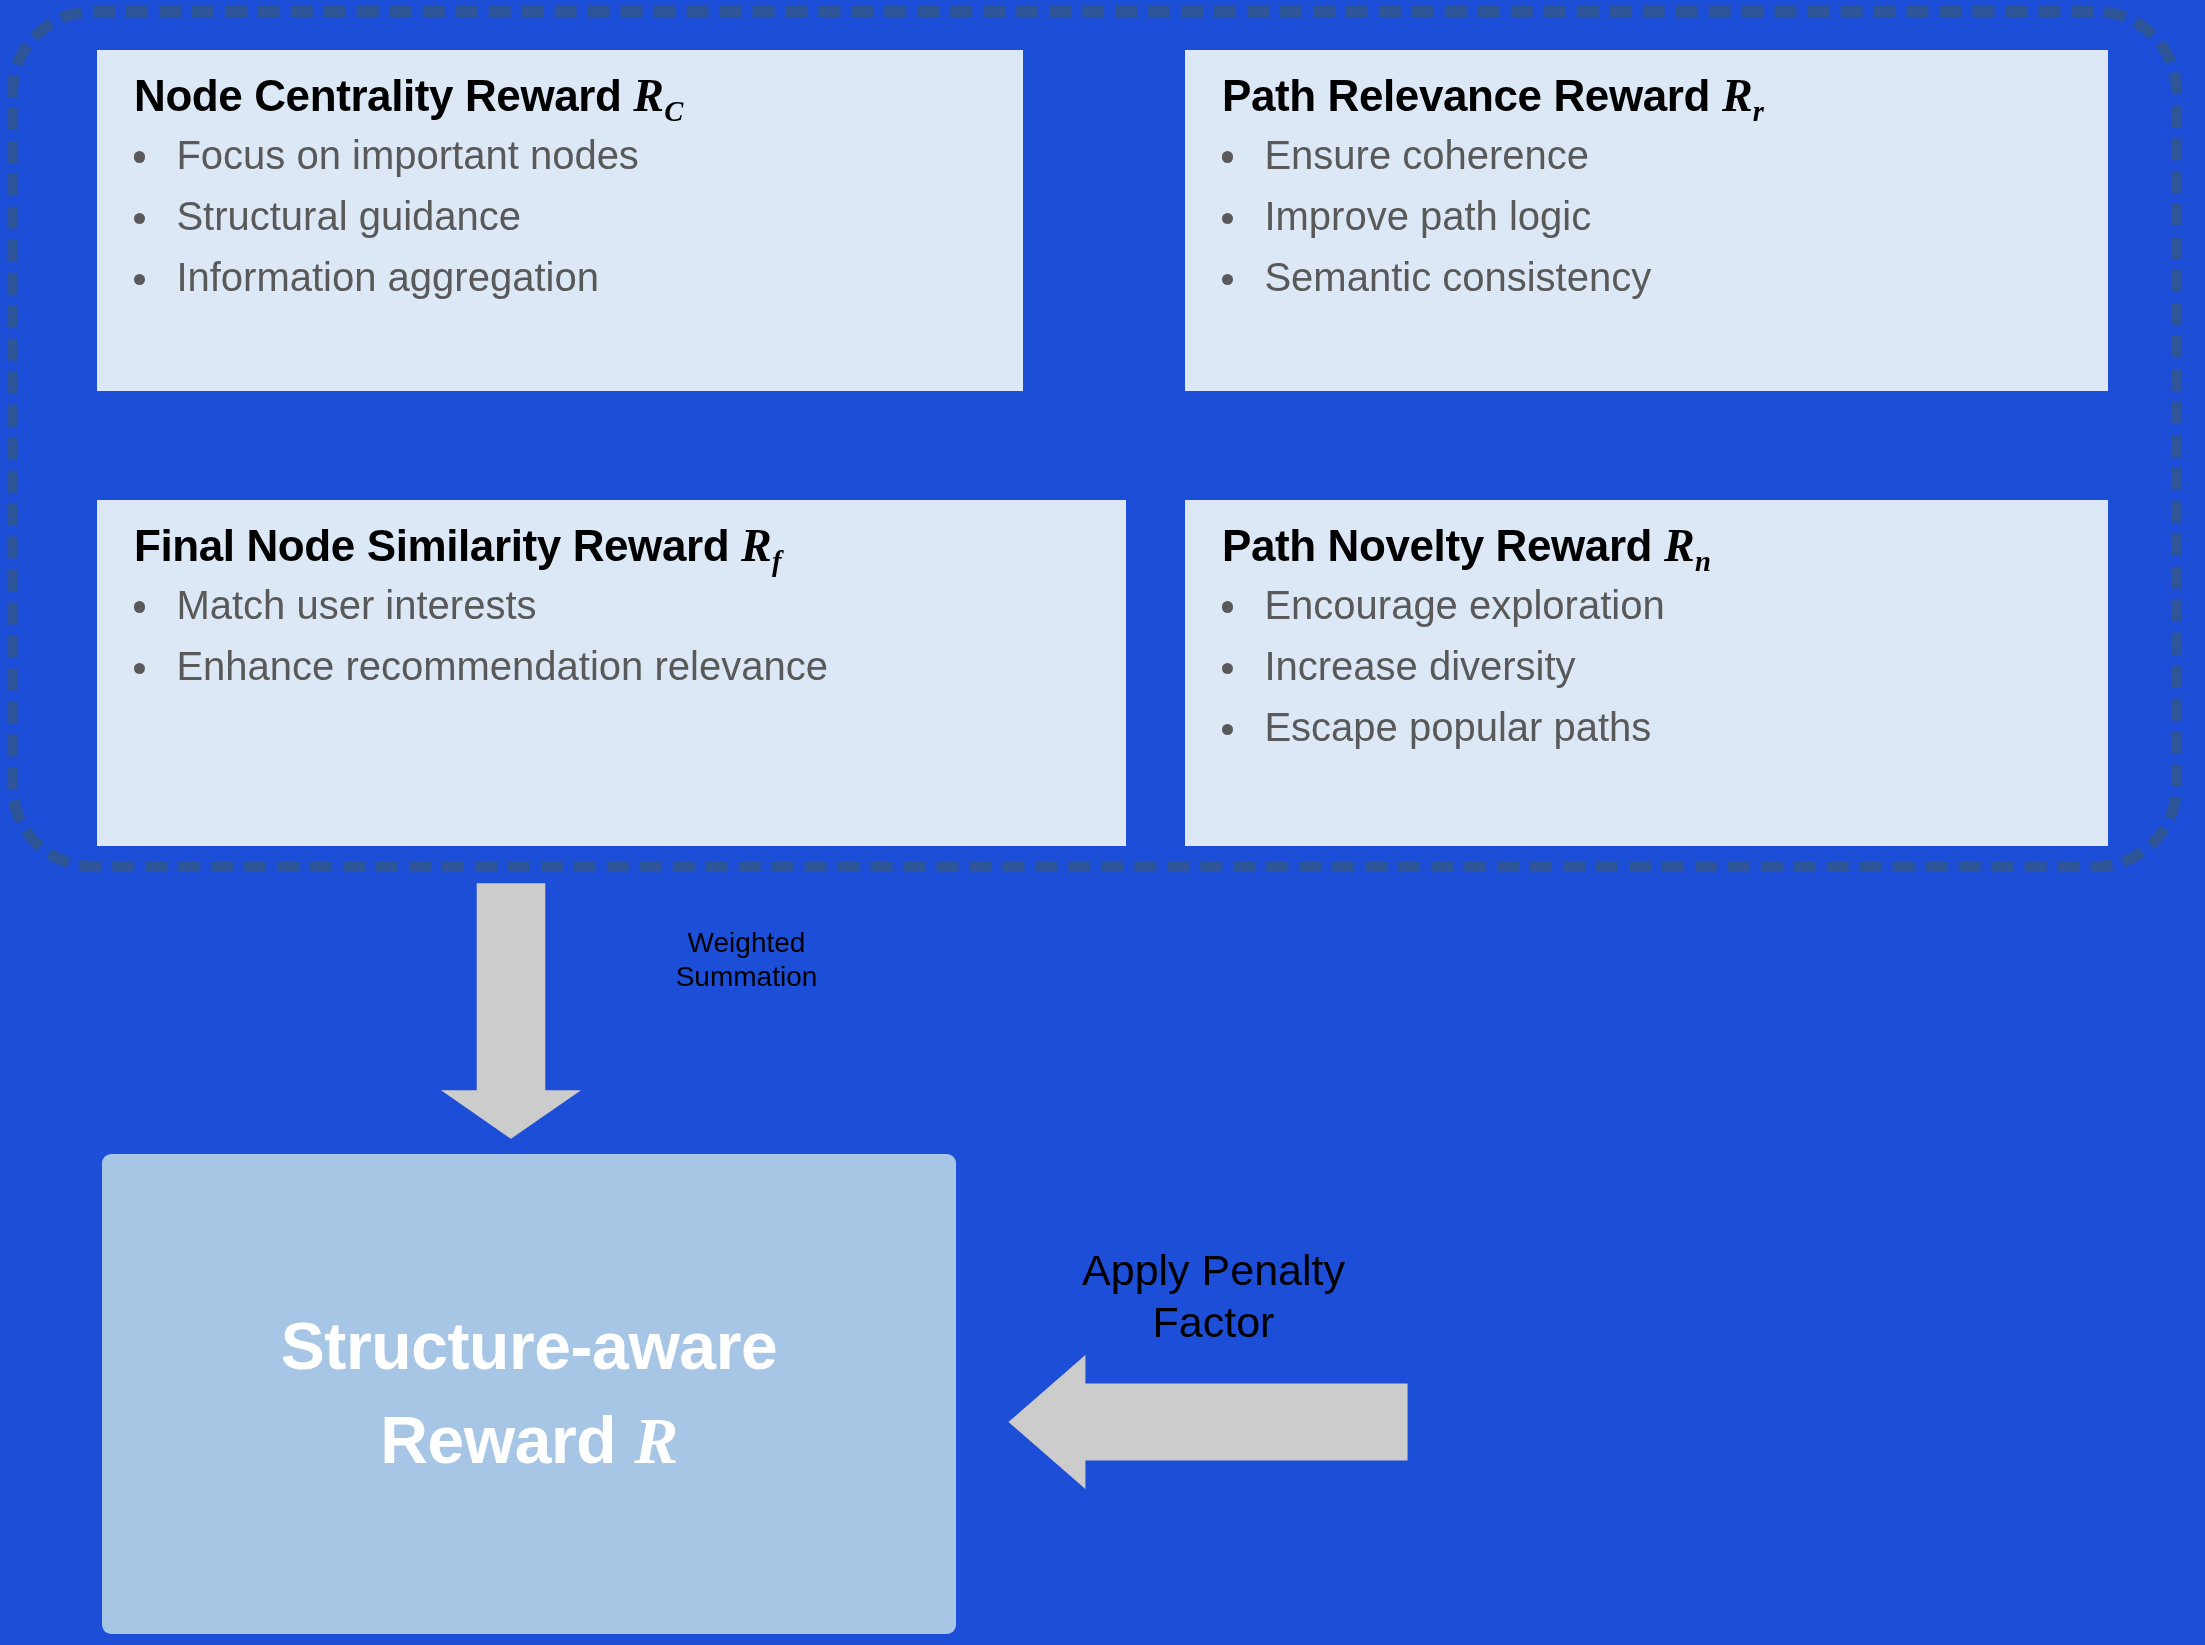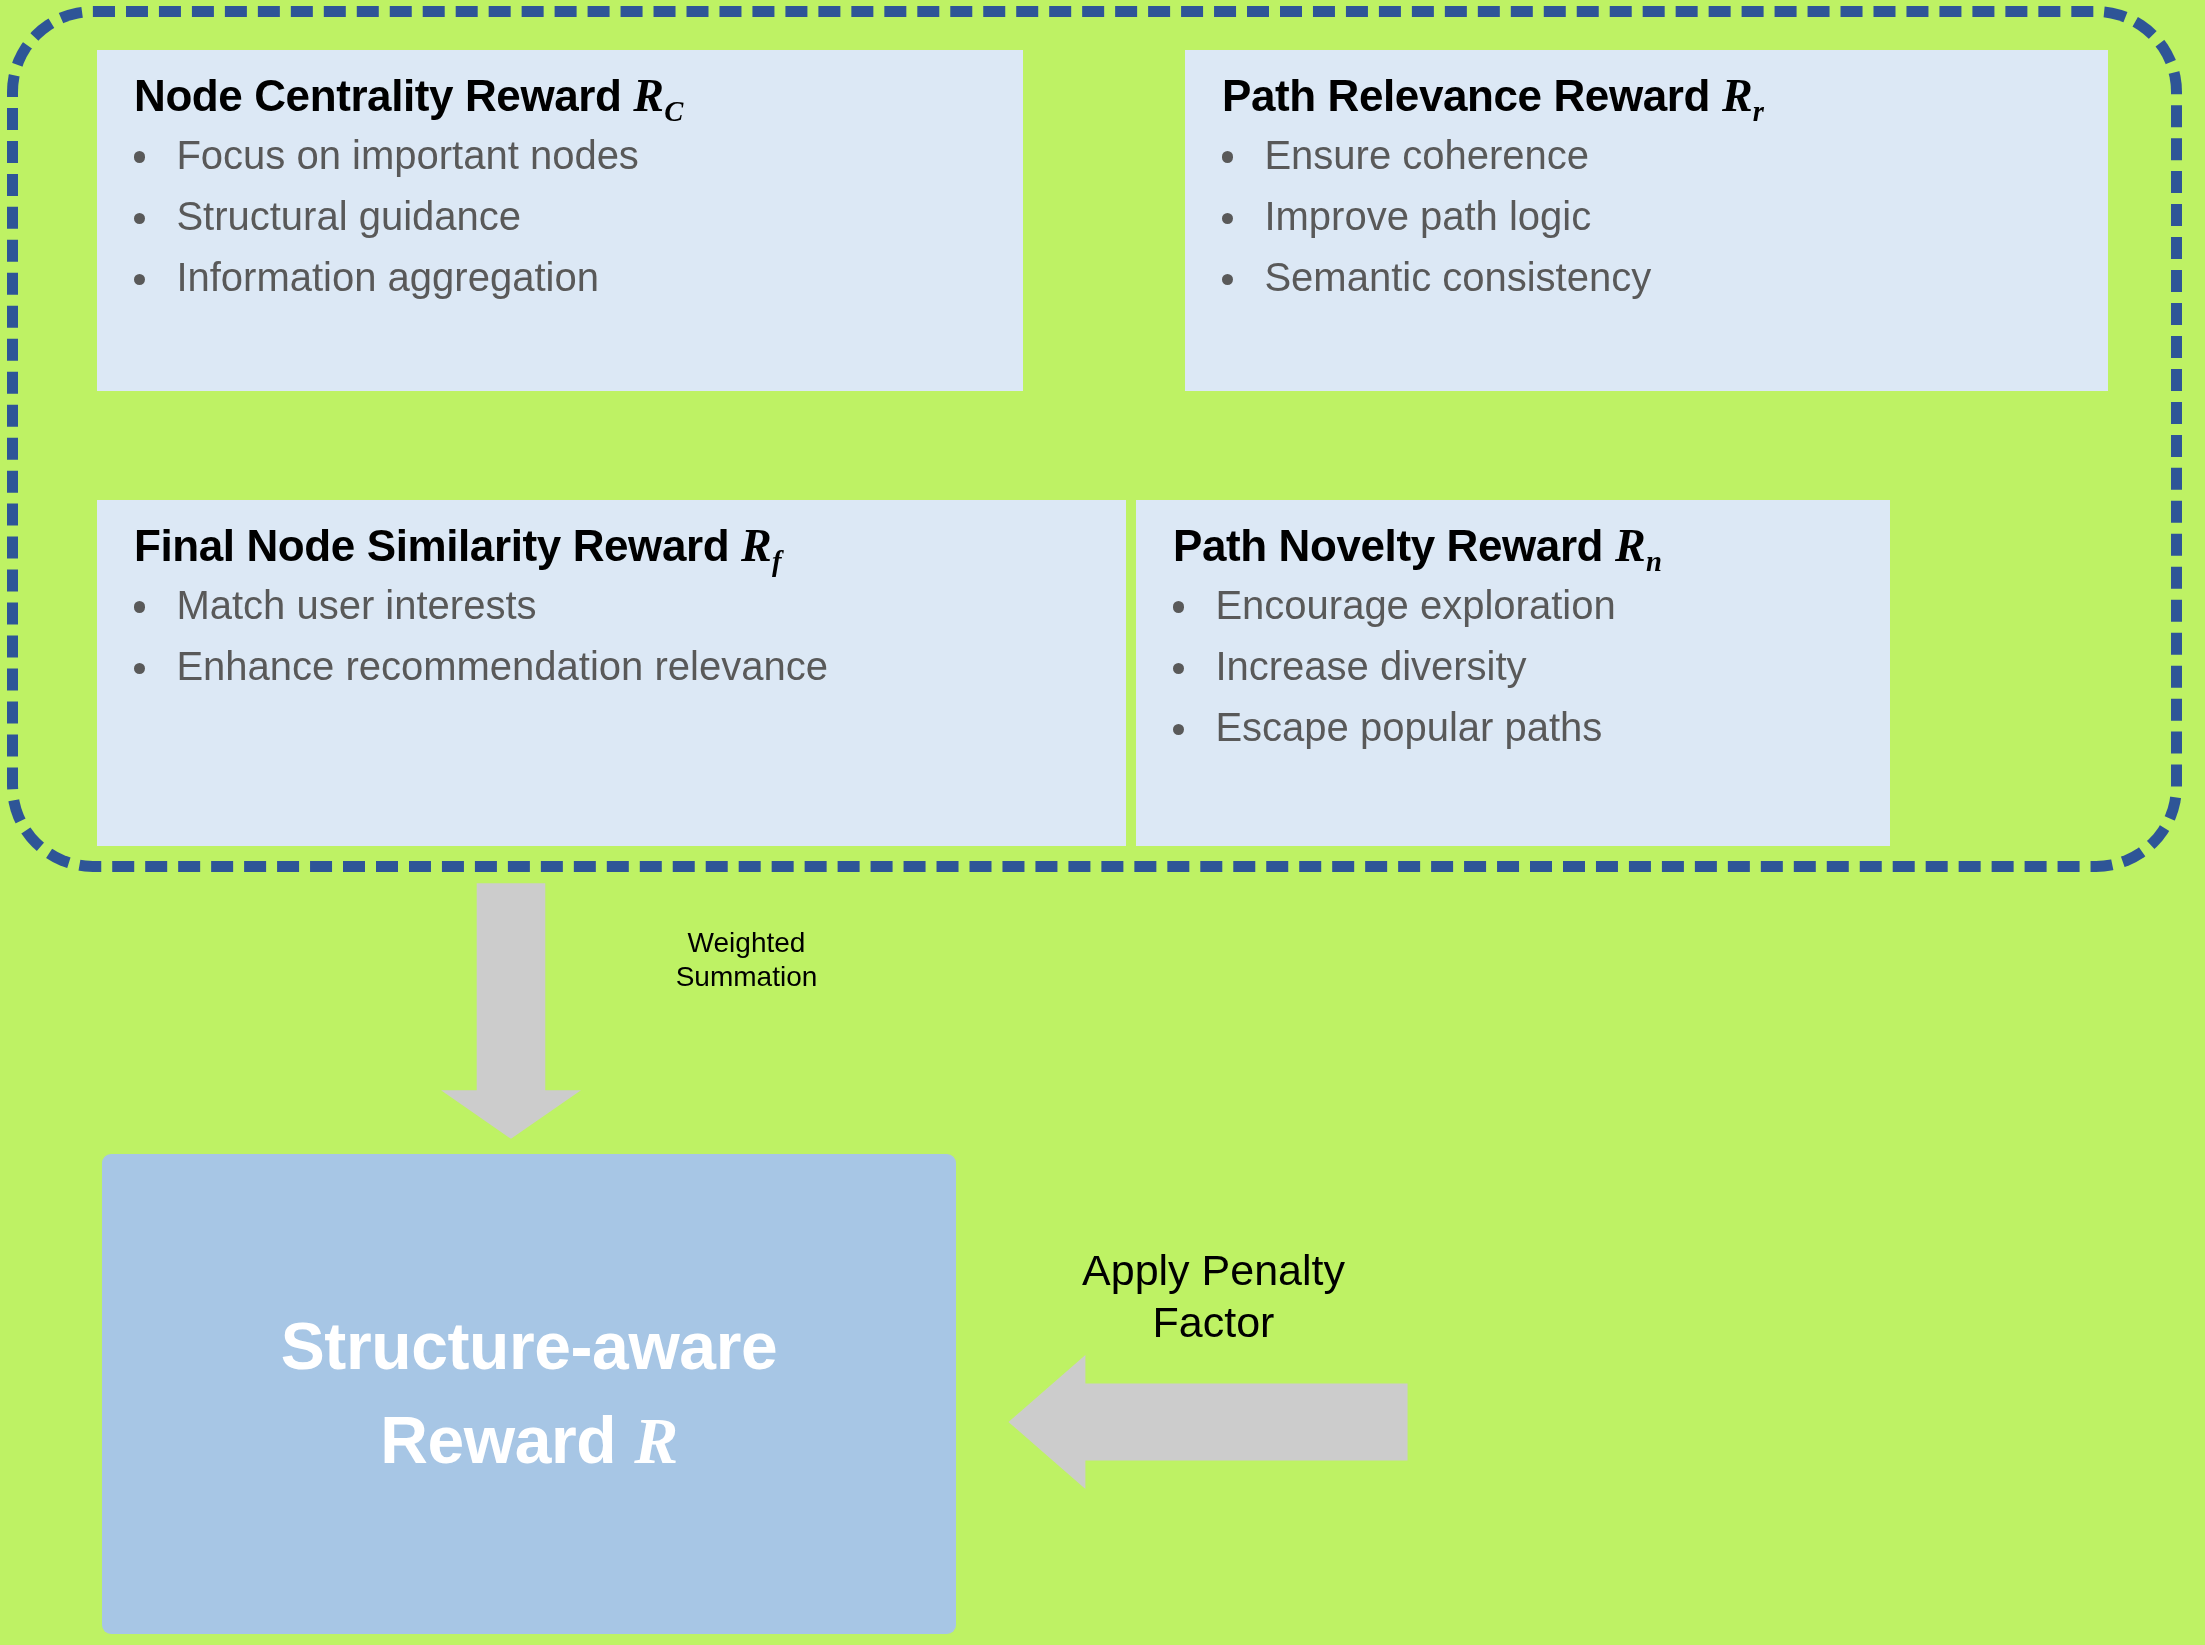--- a/index.html
+++ b/index.html
@@ -4,21 +4,21 @@
 <style>
   html, body {
     margin: 0;
     padding: 0;
     background: #ffffff;
   }
   #canvas {
     position: relative;
     width: 2205px;
     height: 1645px;
-    background: #bef264;
+    background: #1d4ed8;
     font-family: "Liberation Sans", sans-serif;
     overflow: hidden;
   }
 
   
   #dashed-region {
     position: absolute;
     left: 7.1px;
     top: 5.7px;
     width: 2175px;
@@ -87,21 +87,21 @@
     margin-right: 31px;
   }
   .bullet-text {
     flex: 1 1 auto;
   }
 
   
   #card-node-centrality   { left: 97px;  top: 50px;   width: 926px; height: 341px; }
   #card-path-relevance    { left: 1185px; top: 50px;   width: 923px; height: 341px; }
   #card-final-node-sim    { left: 97px;  top: 500px;  width: 1029px; height: 346px; }
-  #card-path-novelty      { left: 1136px; top: 500px;  width: 754px; height: 346px; }
+  #card-path-novelty      { left: 1185px; top: 500px;  width: 923px; height: 346px; }
 
   #card-final-node-sim .bullet-list { right: 114px; }
 
   
   #arrow-weighted-summation {
     position: absolute;
     left: 441px;
     top: 883px;
     width: 140px;
     height: 256px;

